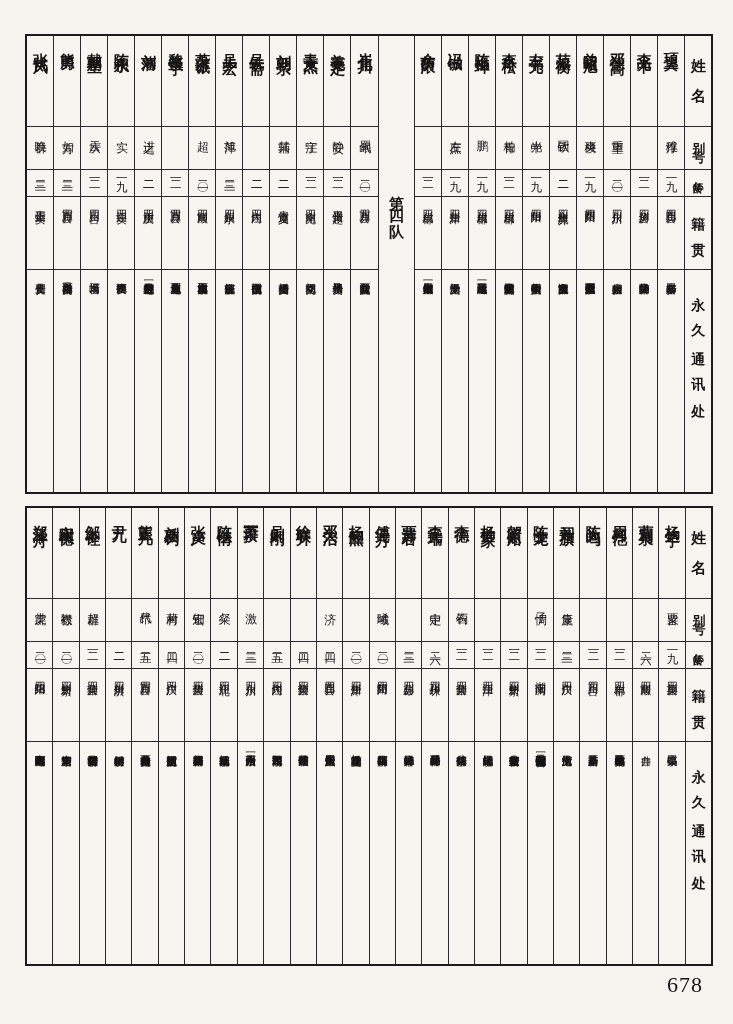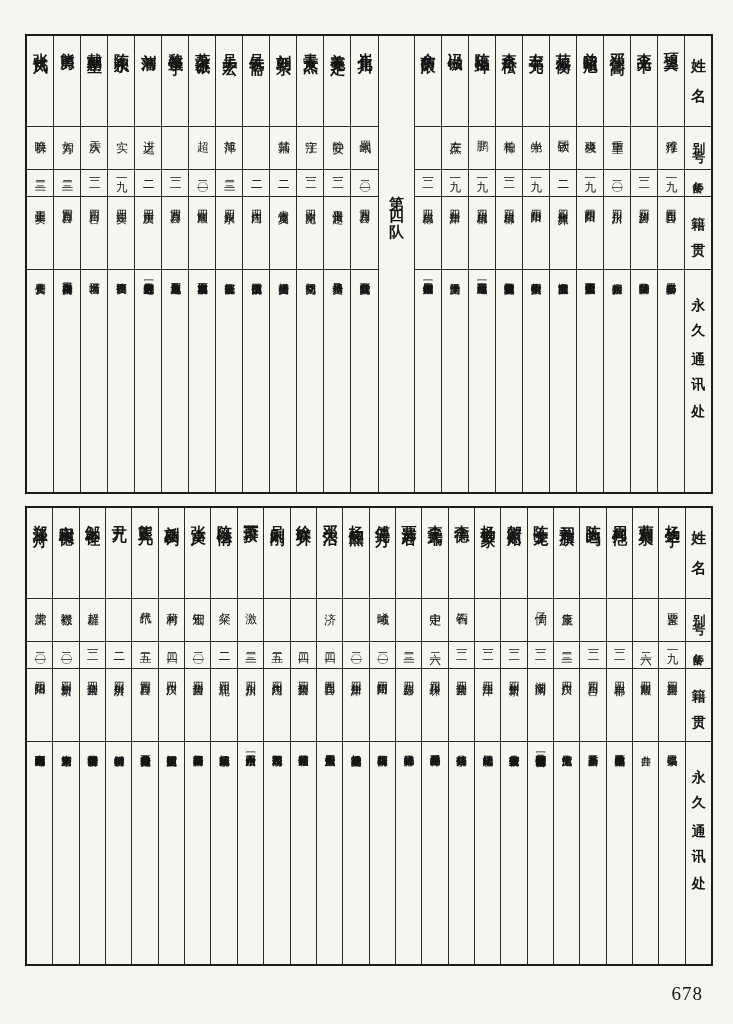--- a/index.html
+++ b/index.html
@@ -37,22 +37,22 @@
   
   .head .c-name  .vtext{font-size:15px;font-weight:bold;letter-spacing:30px;padding-top:10px;}
   .head .c-alias .vtext{font-size:13px;font-weight:bold;letter-spacing:9px;padding-top:5px;}
   .head .c-age   .vtext{font-size:11px;font-weight:bold;letter-spacing:1px;}
   .head .c-origin.cell .vtext{font-size:14px;font-weight:bold;letter-spacing:26px;padding-top:9px;}
   .head .c-addr  .vtext{font-size:14px;font-weight:bold;letter-spacing:27px;padding-top:15px;}
   
   .divider{flex:1.35 1 0;align-items:center;}
   .divider .vtext{font-size:15px;font-weight:bold;letter-spacing:14px;padding-top:148px;}
   .page-number{
-    position:absolute;right:30px;bottom:19px;
-    font-size:19px;letter-spacing:1px;
+    position:absolute;right:30px;bottom:26px;
+    font-size:22px;letter-spacing:1px;
   }
 </style>
 </head>
 <body>
 
 <div class="page">
   <div class="rtable" id="table-top">
       <div class="col head">
         <div class="cell c-name">
           <span class="vtext">姓名</span>

